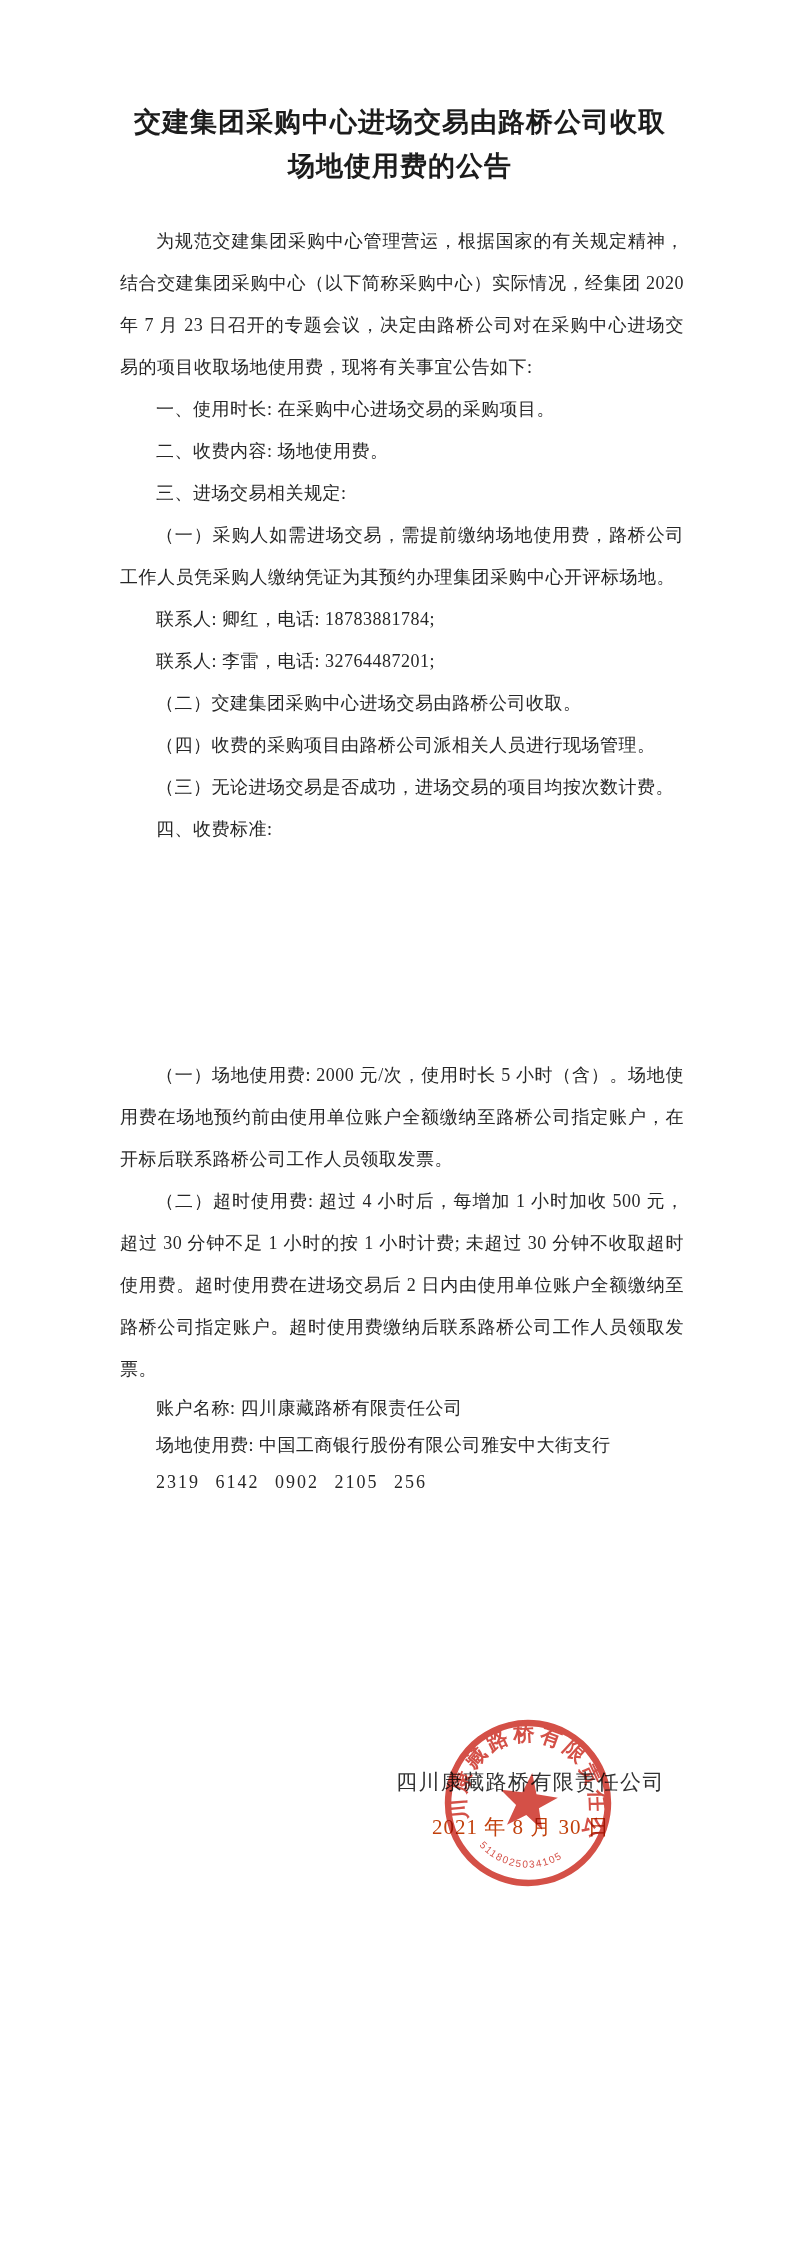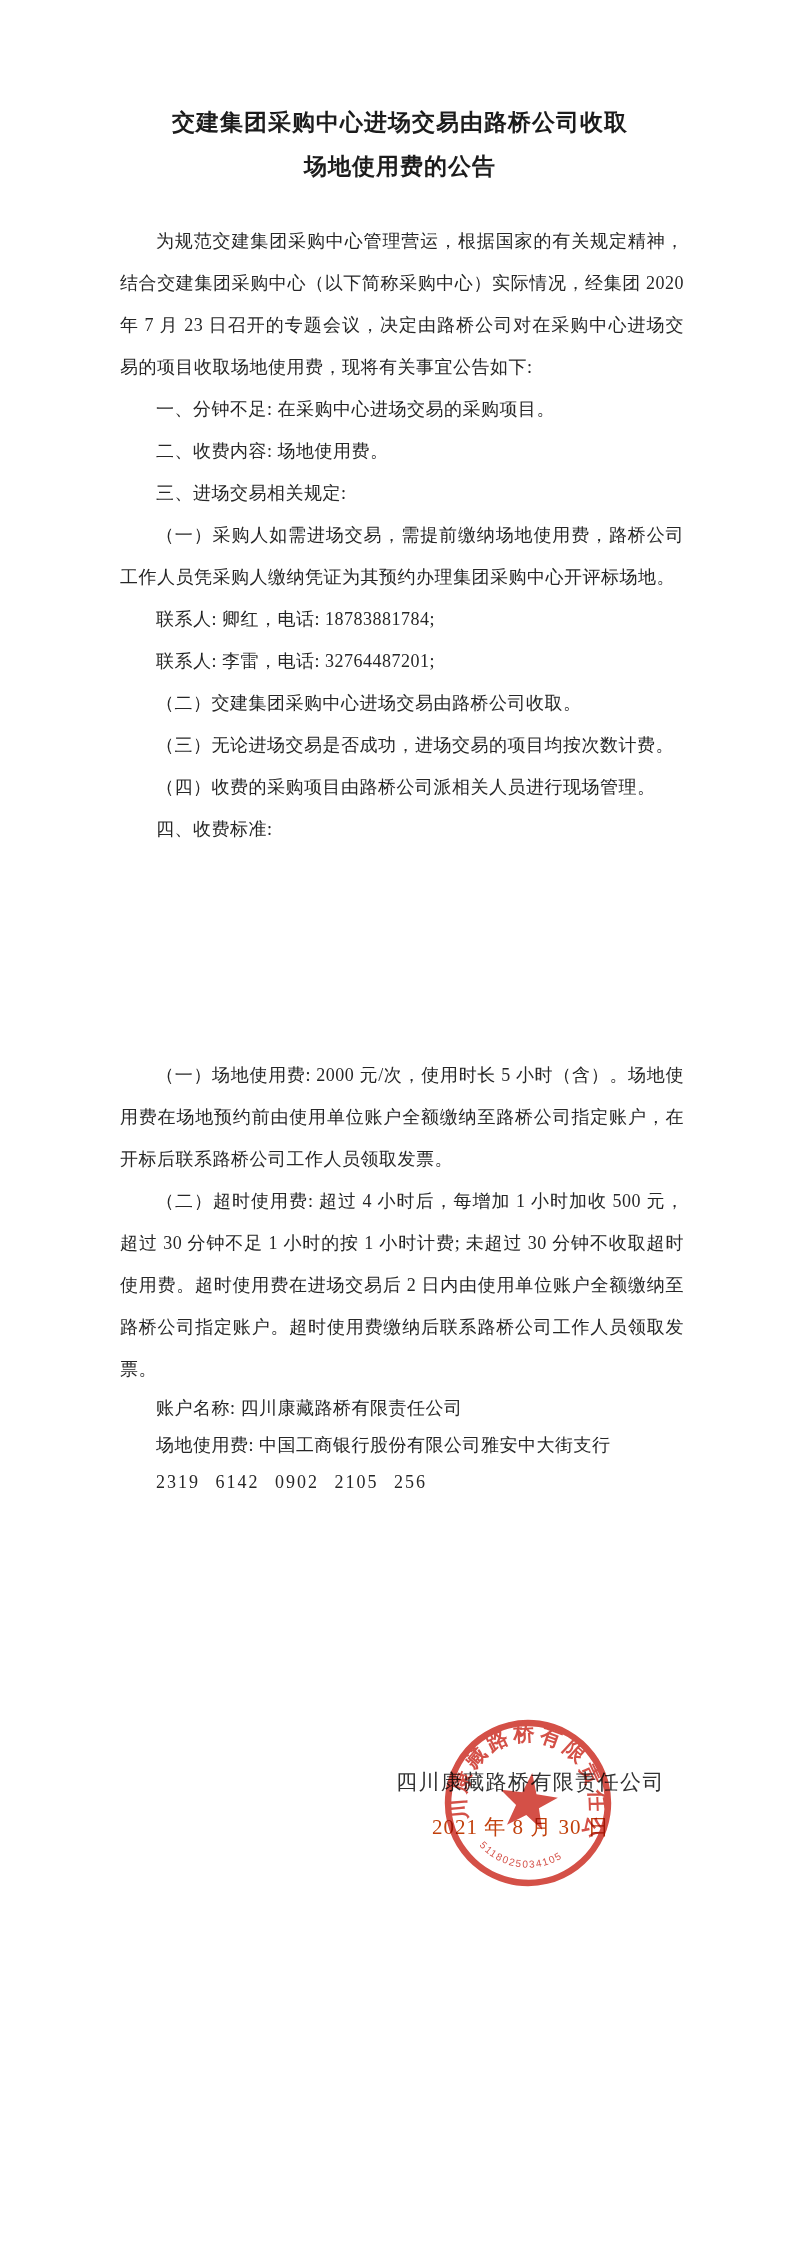--- a/index.html
+++ b/index.html
@@ -11,21 +11,21 @@
     background:#ffffff;
     overflow:hidden;
     font-family:"Liberation Serif","DejaVu Serif",serif;
     color:#262626;
   }
   .title{
     margin:100px 40px 0 40px;
     text-align:center;
     font-family:"Liberation Sans","DejaVu Sans",sans-serif;
     font-weight:bold;
-    font-size:23px;
+    font-size:27px;
     line-height:44px;
     color:#1c1c1c;
     letter-spacing:1px;
   }
   .title .tl{display:block;}
   .body{
     margin-top:32px;
     padding:0 116px 0 120px;
     font-size:18px;
     line-height:42px;
@@ -61,29 +61,29 @@
 
 <div class="page">
 
   <h1 class="title">
     <span class="tl">交建集团采购中心进场交易由路桥公司收取</span>
     <span class="tl">场地使用费的公告</span>
   </h1>
 
   <div class="body">
     <p>为规范交建集团采购中心管理营运，根据国家的有关规定精神，结合交建集团采购中心（以下简称采购中心）实际情况，经集团 2020 年 7 月 23 日召开的专题会议，决定由路桥公司对在采购中心进场交易的项目收取场地使用费，现将有关事宜公告如下:</p>
-    <p>一、分钟不足: 在采购中心进场交易的采购项目。</p>
+    <p>一、使用时长: 在采购中心进场交易的采购项目。</p>
     <p>二、收费内容: 场地使用费。</p>
     <p>三、进场交易相关规定:</p>
     <p>（一）采购人如需进场交易，需提前缴纳场地使用费，路桥公司工作人员凭采购人缴纳凭证为其预约办理集团采购中心开评标场地。</p>
     <p>联系人: 卿红，电话: 18783881784;</p>
     <p>联系人: 李雷，电话: 32764487201;</p>
     <p>（二）交建集团采购中心进场交易由路桥公司收取。</p>
+    <p>（四）收费的采购项目由路桥公司派相关人员进行现场管理。</p>
     <p>（三）无论进场交易是否成功，进场交易的项目均按次数计费。</p>
-    <p>（四）收费的采购项目由路桥公司派相关人员进行现场管理。</p>
     <p>四、收费标准:</p>
 
     <div class="gap"></div>
 
     <p>（一）场地使用费: 2000 元/次，使用时长 5 小时（含）。场地使用费在场地预约前由使用单位账户全额缴纳至路桥公司指定账户，在开标后联系路桥公司工作人员领取发票。</p>
     <p>（二）超时使用费: 超过 4 小时后，每增加 1 小时加收 500 元，超过 30 分钟不足 1 小时的按 1 小时计费; 未超过 30 分钟不收取超时使用费。超时使用费在进场交易后 2 日内由使用单位账户全额缴纳至路桥公司指定账户。超时使用费缴纳后联系路桥公司工作人员领取发票。</p>
 
     <div class="account">
       <p class="acct-0">账户名称: 四川康藏路桥有限责任公司</p>
       <p class="acct-1">场地使用费: 中国工商银行股份有限公司雅安中大街支行</p>

